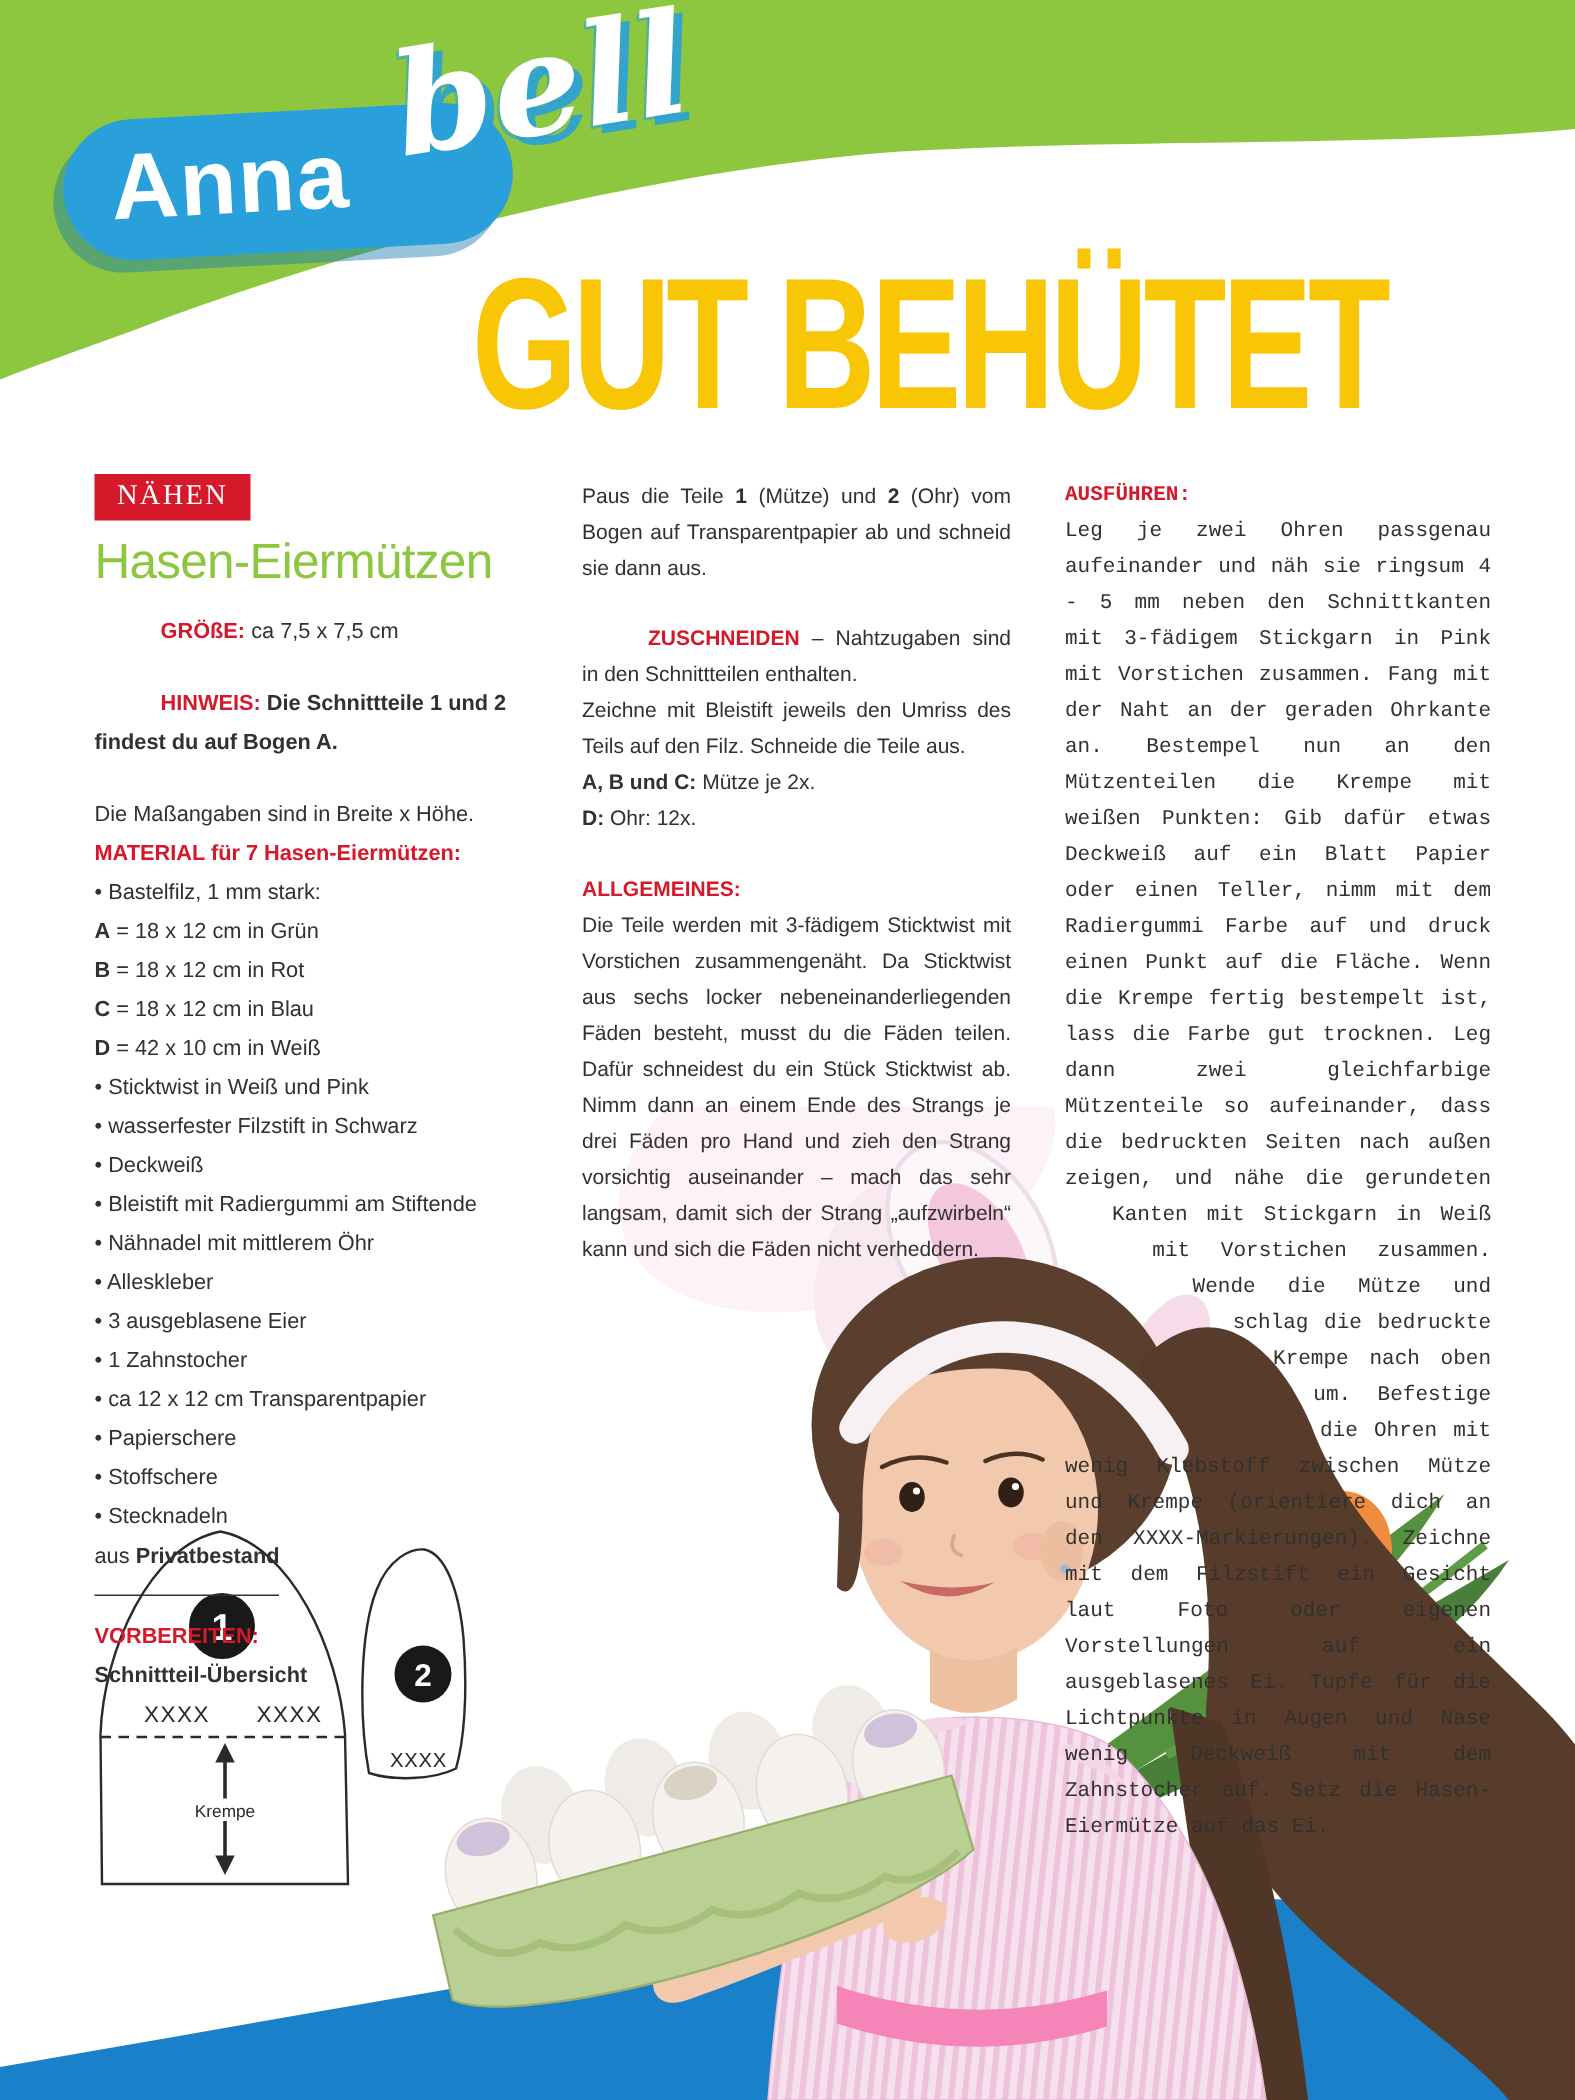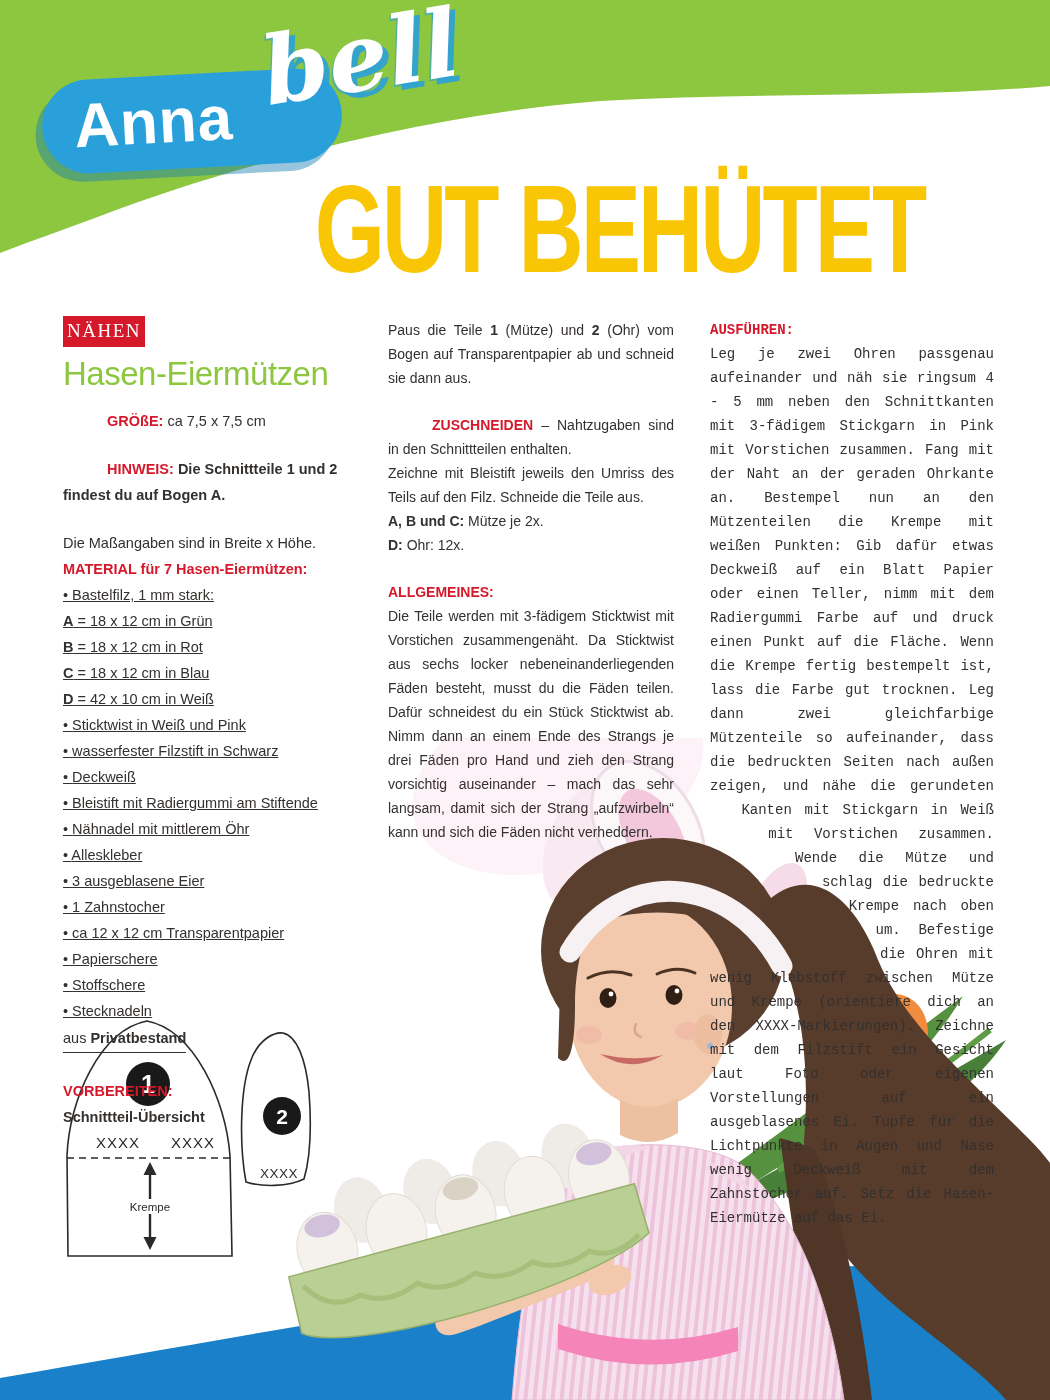--- a/index.html
+++ b/index.html
@@ -36,30 +36,30 @@
   
   .col{position:absolute;z-index:5;}
   #col-left{left:63px;top:316px;width:285px;font-size:14.5px;line-height:26px;}
   #col-mid{left:388px;top:318px;width:286px;font-size:14px;line-height:24px;text-align:justify;}
   #col-right{left:710px;top:318px;width:284px;font-size:14px;line-height:24px;text-align:justify;font-family:Liberation Mono, monospace;}
   .red{color:#d6182b;font-weight:bold;margin-left:44px;}
   .b{font-weight:bold;}
   #naehen-badge{
     display:inline-block;background:#d6182b;color:#fff;
     font-family:"Liberation Serif",serif;font-size:19px;letter-spacing:1.5px;
-    padding:2px 4px 3px;margin-bottom:9px;
+    padding:2px 15px 3px;margin-bottom:9px;
   }
   #left-heading{
     color:#8dc63f;font-size:33px;line-height:36px;font-weight:normal;
     letter-spacing:-0.5px;margin:0 0 16px;
   }
   .lblock{margin:0 0 22px;}
-  .mat-item{white-space:nowrap;text-decoration:underline;}
+  .mat-item{white-space:nowrap;}
   #source-line{margin-top:1px;}
-  #source-inner{border-bottom:1.6px solid #33302e;padding-bottom:6px;margin-top:44px;}
+  #source-inner{border-bottom:1.6px solid #33302e;padding-bottom:17px;margin-top:44px;}
   #prepare-label{margin-top:27px;}
   .mblock{margin:0 0 23px;}
   .tight{margin:0;}
   #wrap-shape{
     float:left;width:170px;height:604px;
     shape-outside:polygon(0 468px,18px 468px,170px 604px,0 604px);
   }
 
   
   #diagram{left:58px;top:1004px;width:258px;height:268px;z-index:4;}

